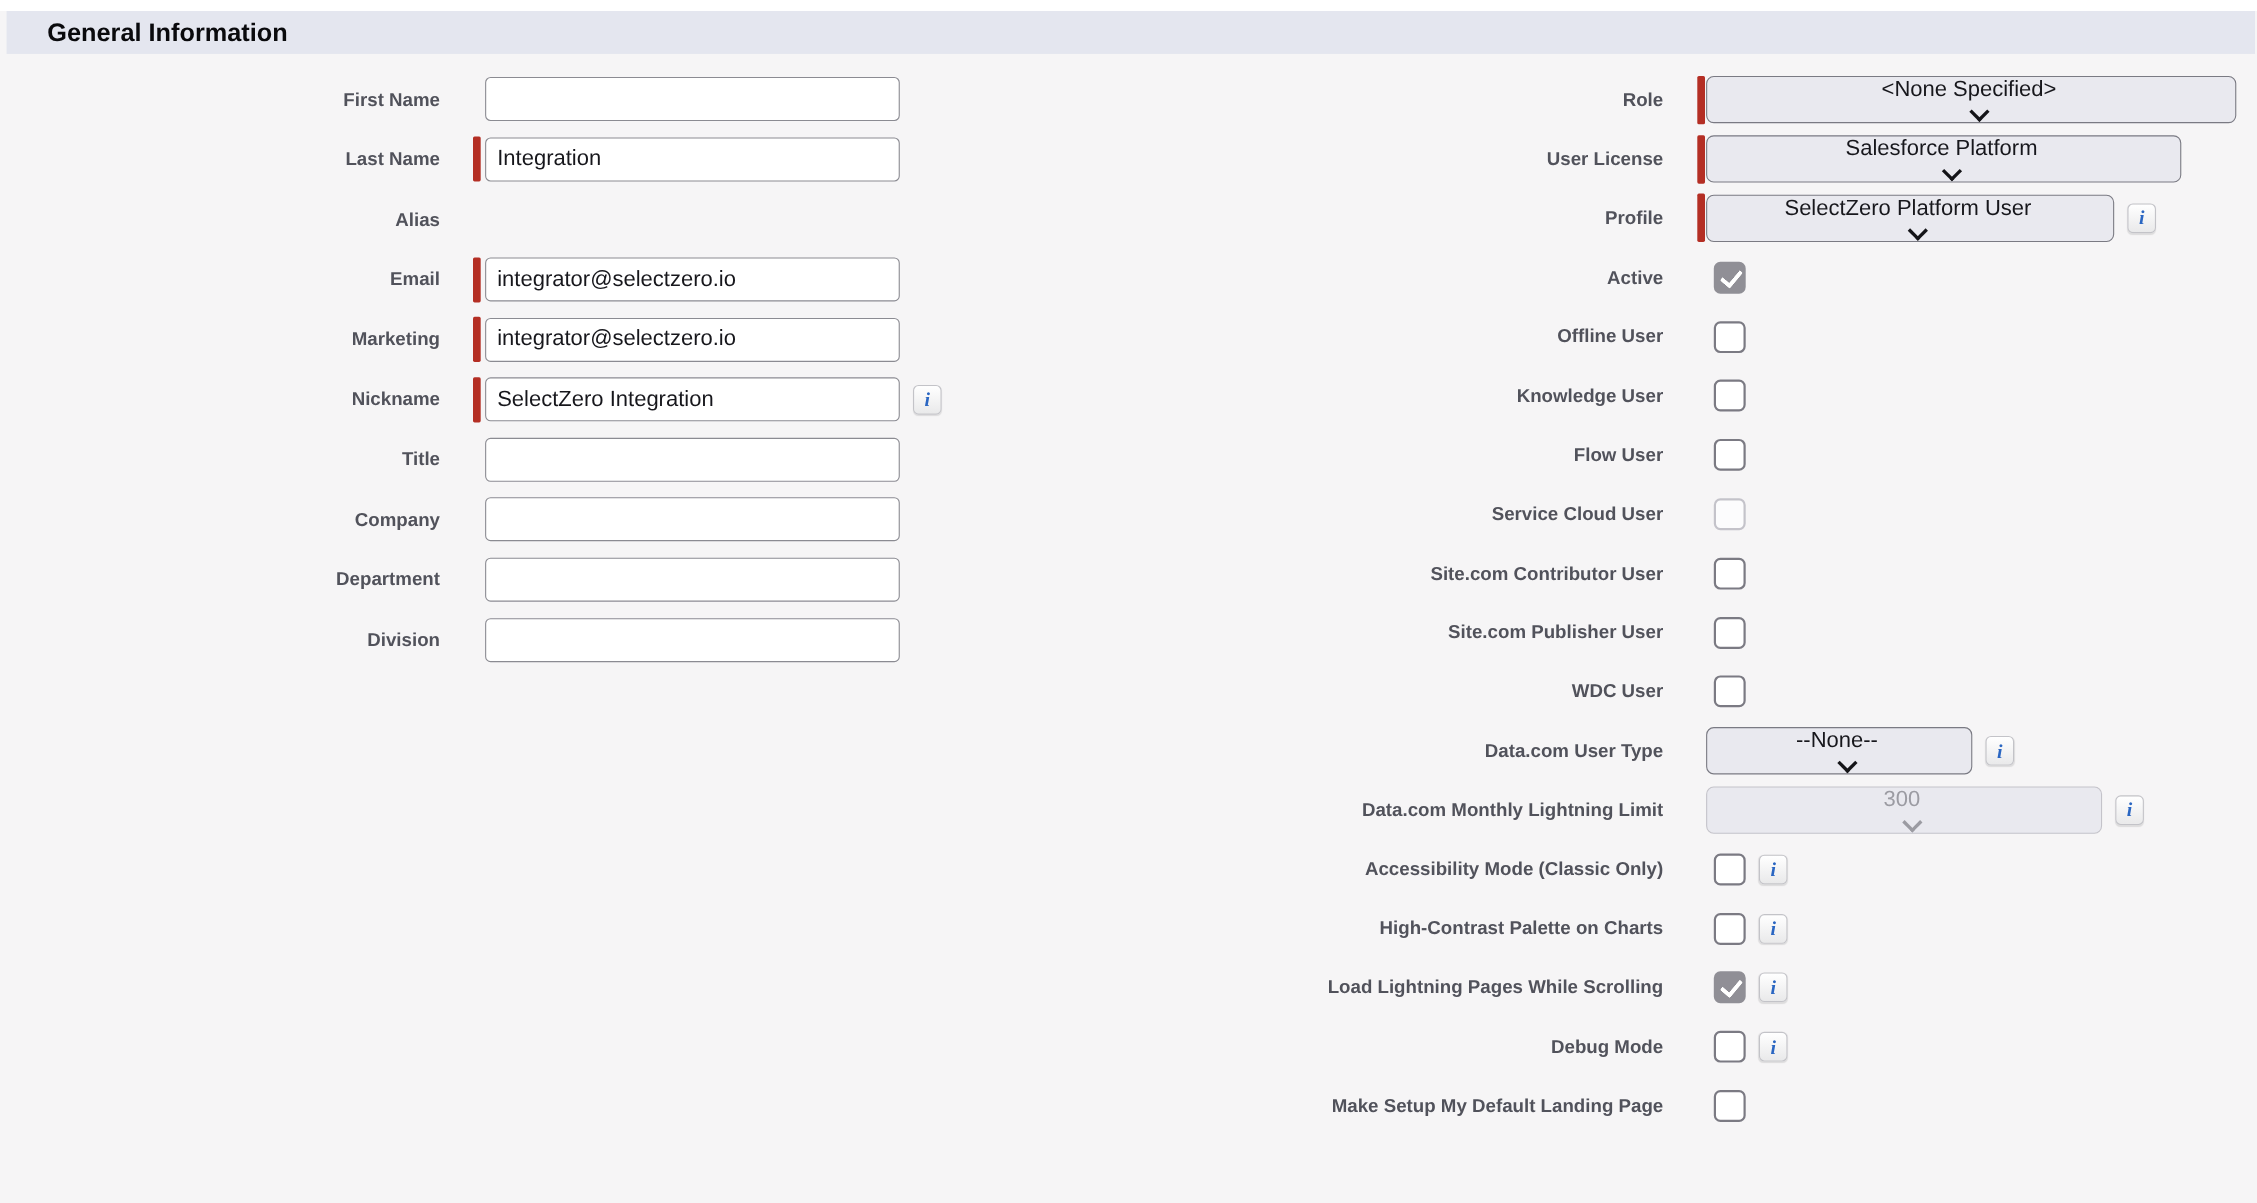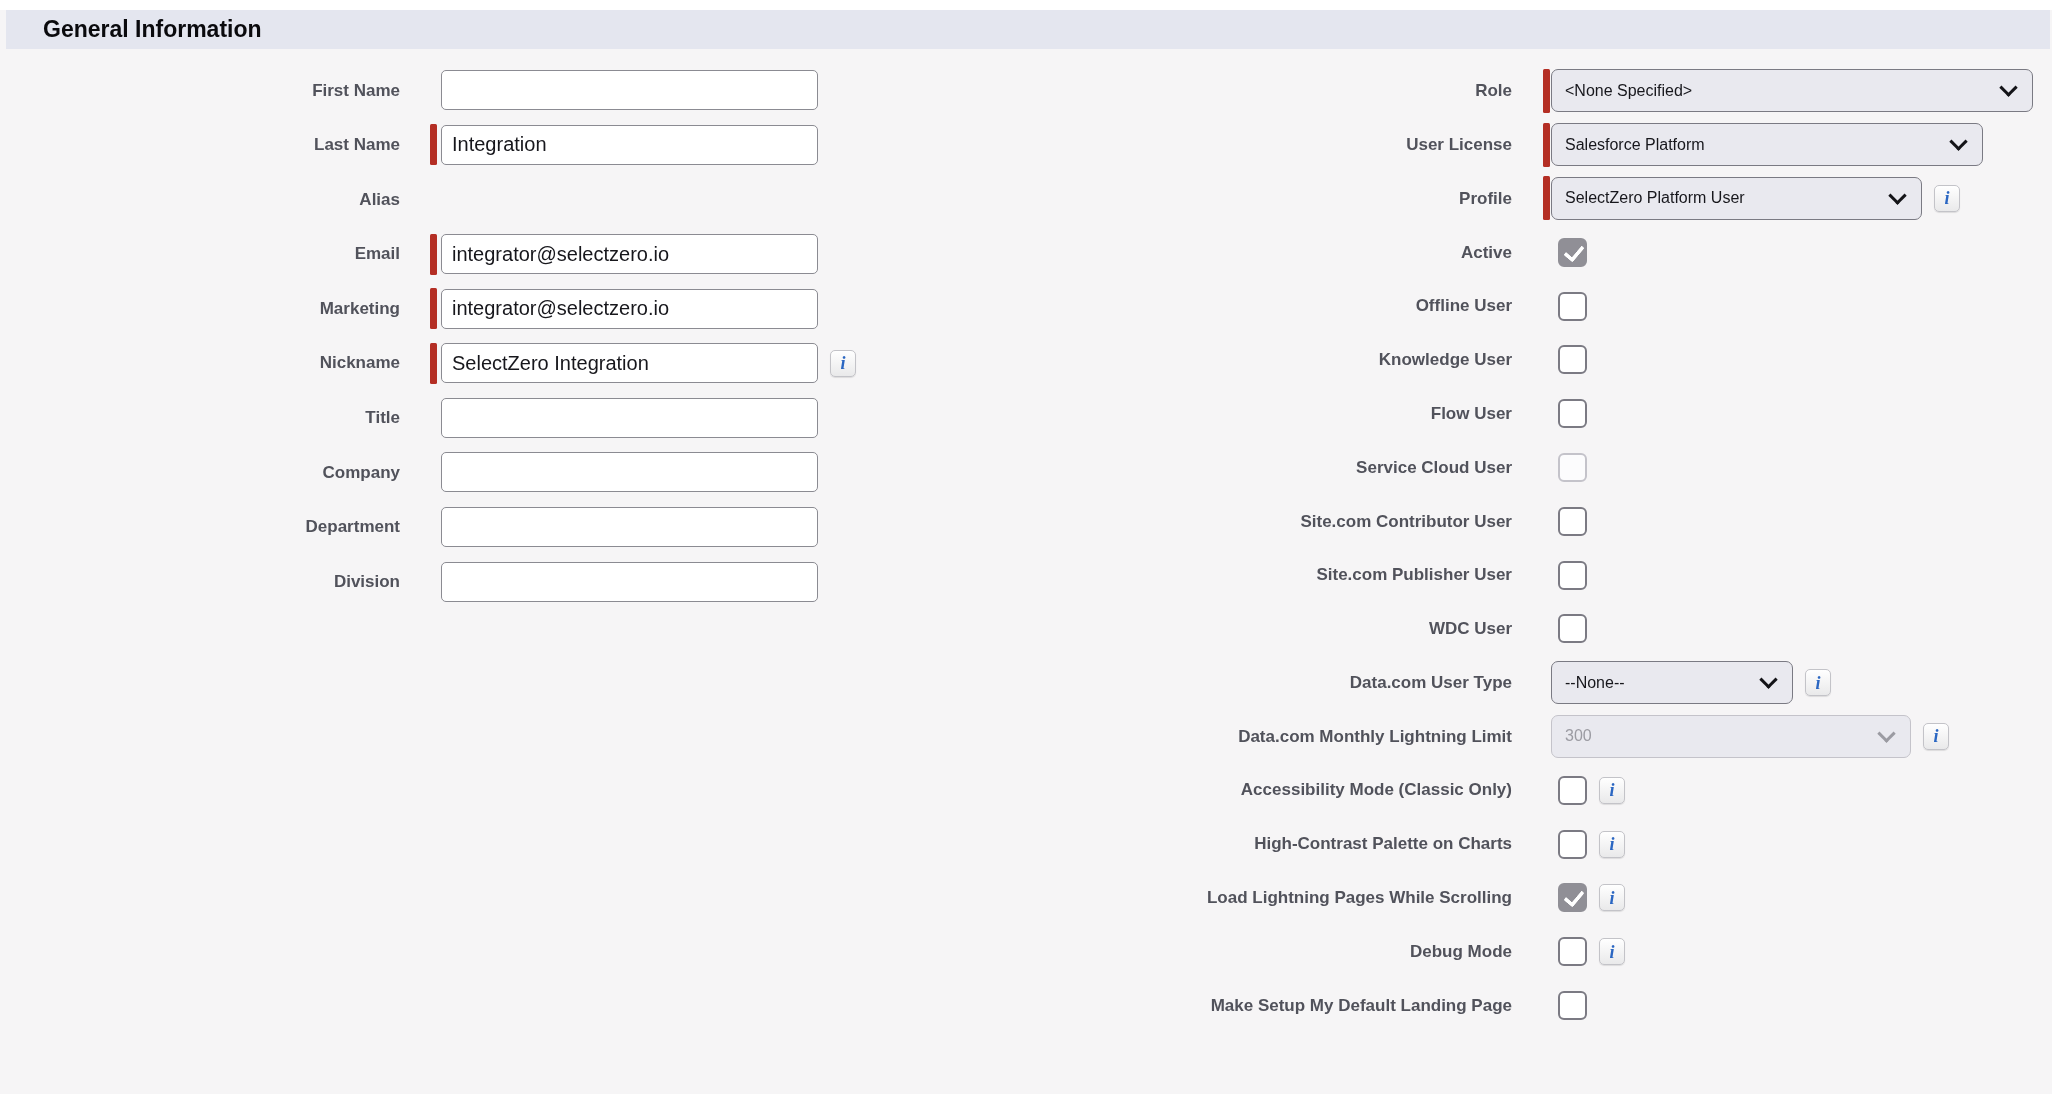--- a/index.html
+++ b/index.html
@@ -81,23 +81,24 @@
 
   .select {
     height: 43px;
     border: 1.6px solid var(--select_border, #7a7a83);
     border-radius: 7px;
     background: var(--select_bg, #e9e9ef);
     display: flex;
     align-items: center;
     justify-content: space-between;
     padding: 0 17px 0 13px;
-    font-size: 16px;
+    font-size: 20px;
     color: var(--text_color, #17171c);
     cursor: default;
+    flex-direction: column;
   }
   .selval { white-space: nowrap; overflow: hidden; }
   .chev {
     flex: none;
     width: 13px;
     height: 13px;
     border-left: 3px solid #141418;
     border-bottom: 3px solid #141418;
     transform: rotate(-45deg) translate(2px, -2px);
     margin-left: 18px;

